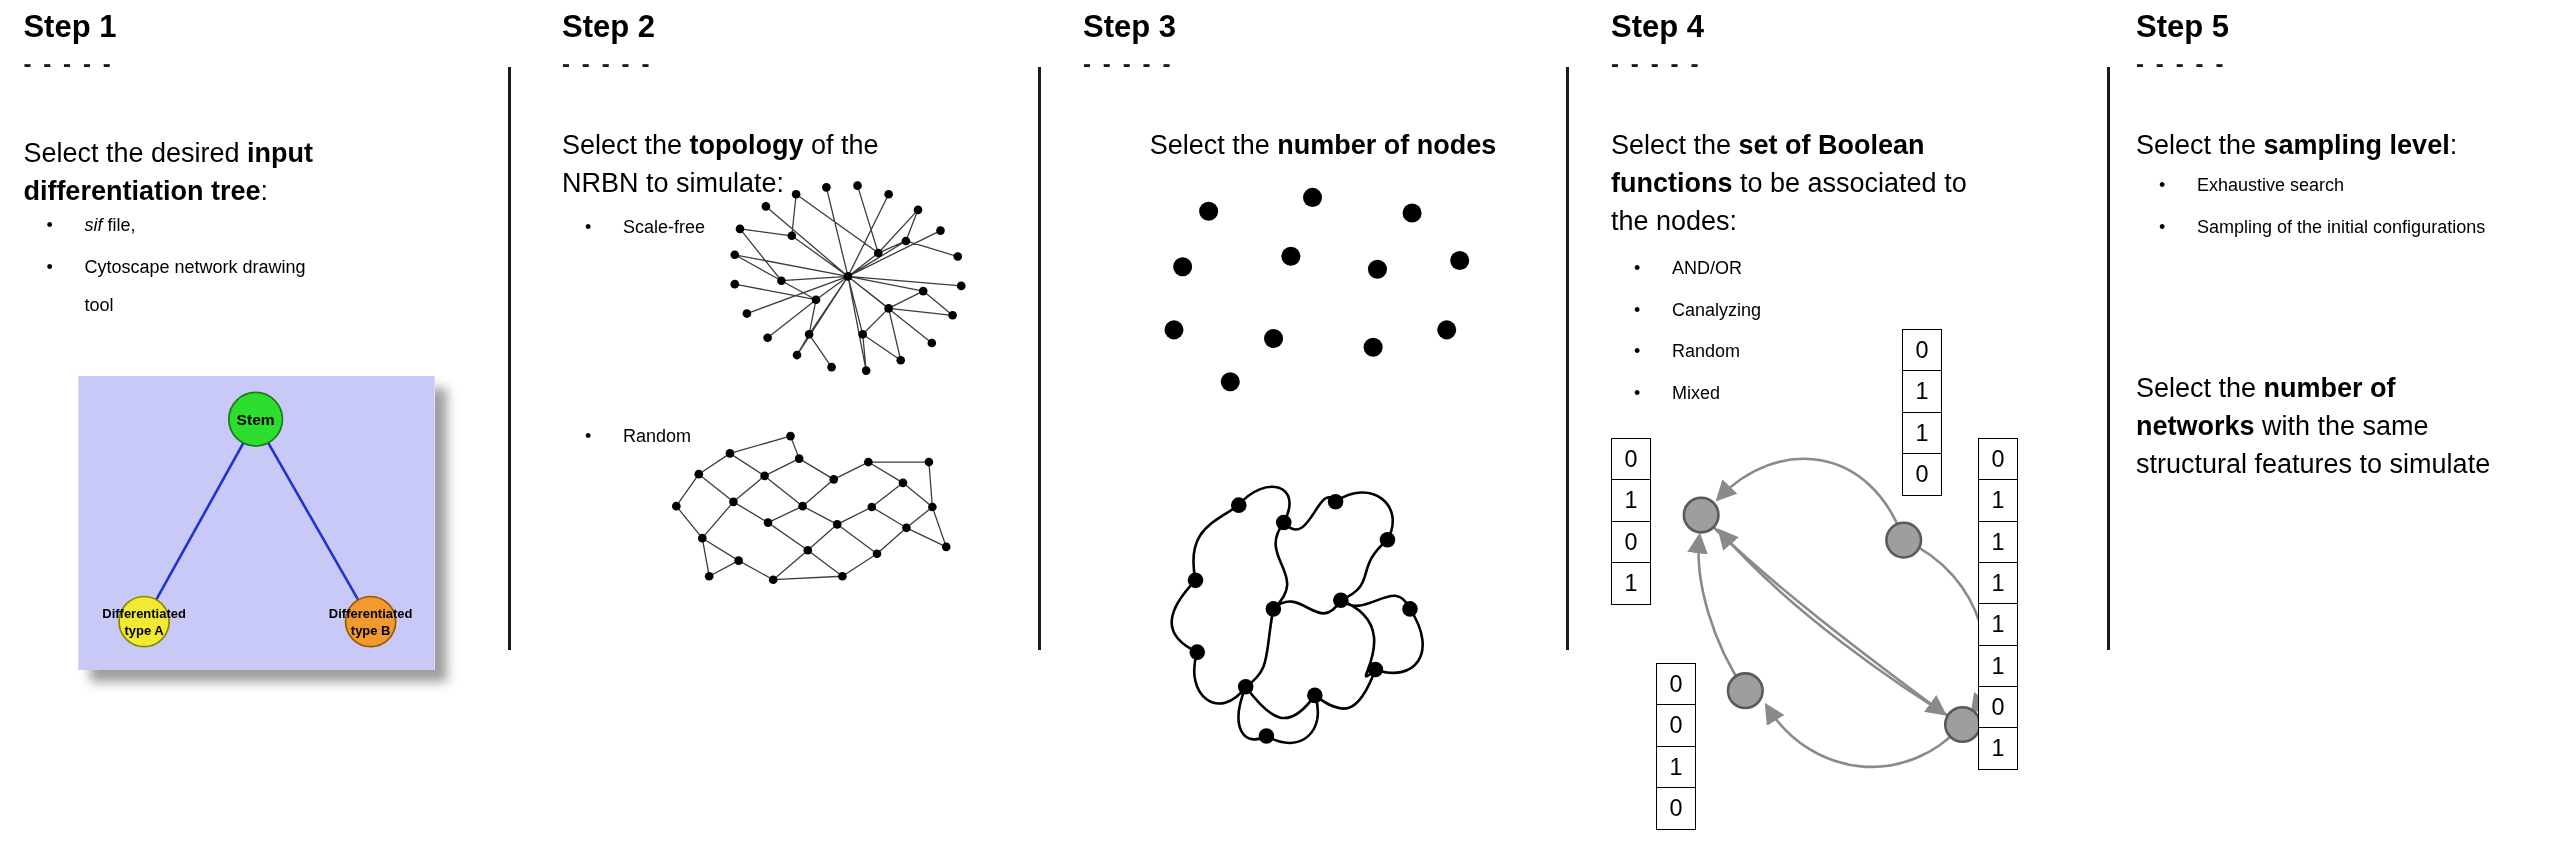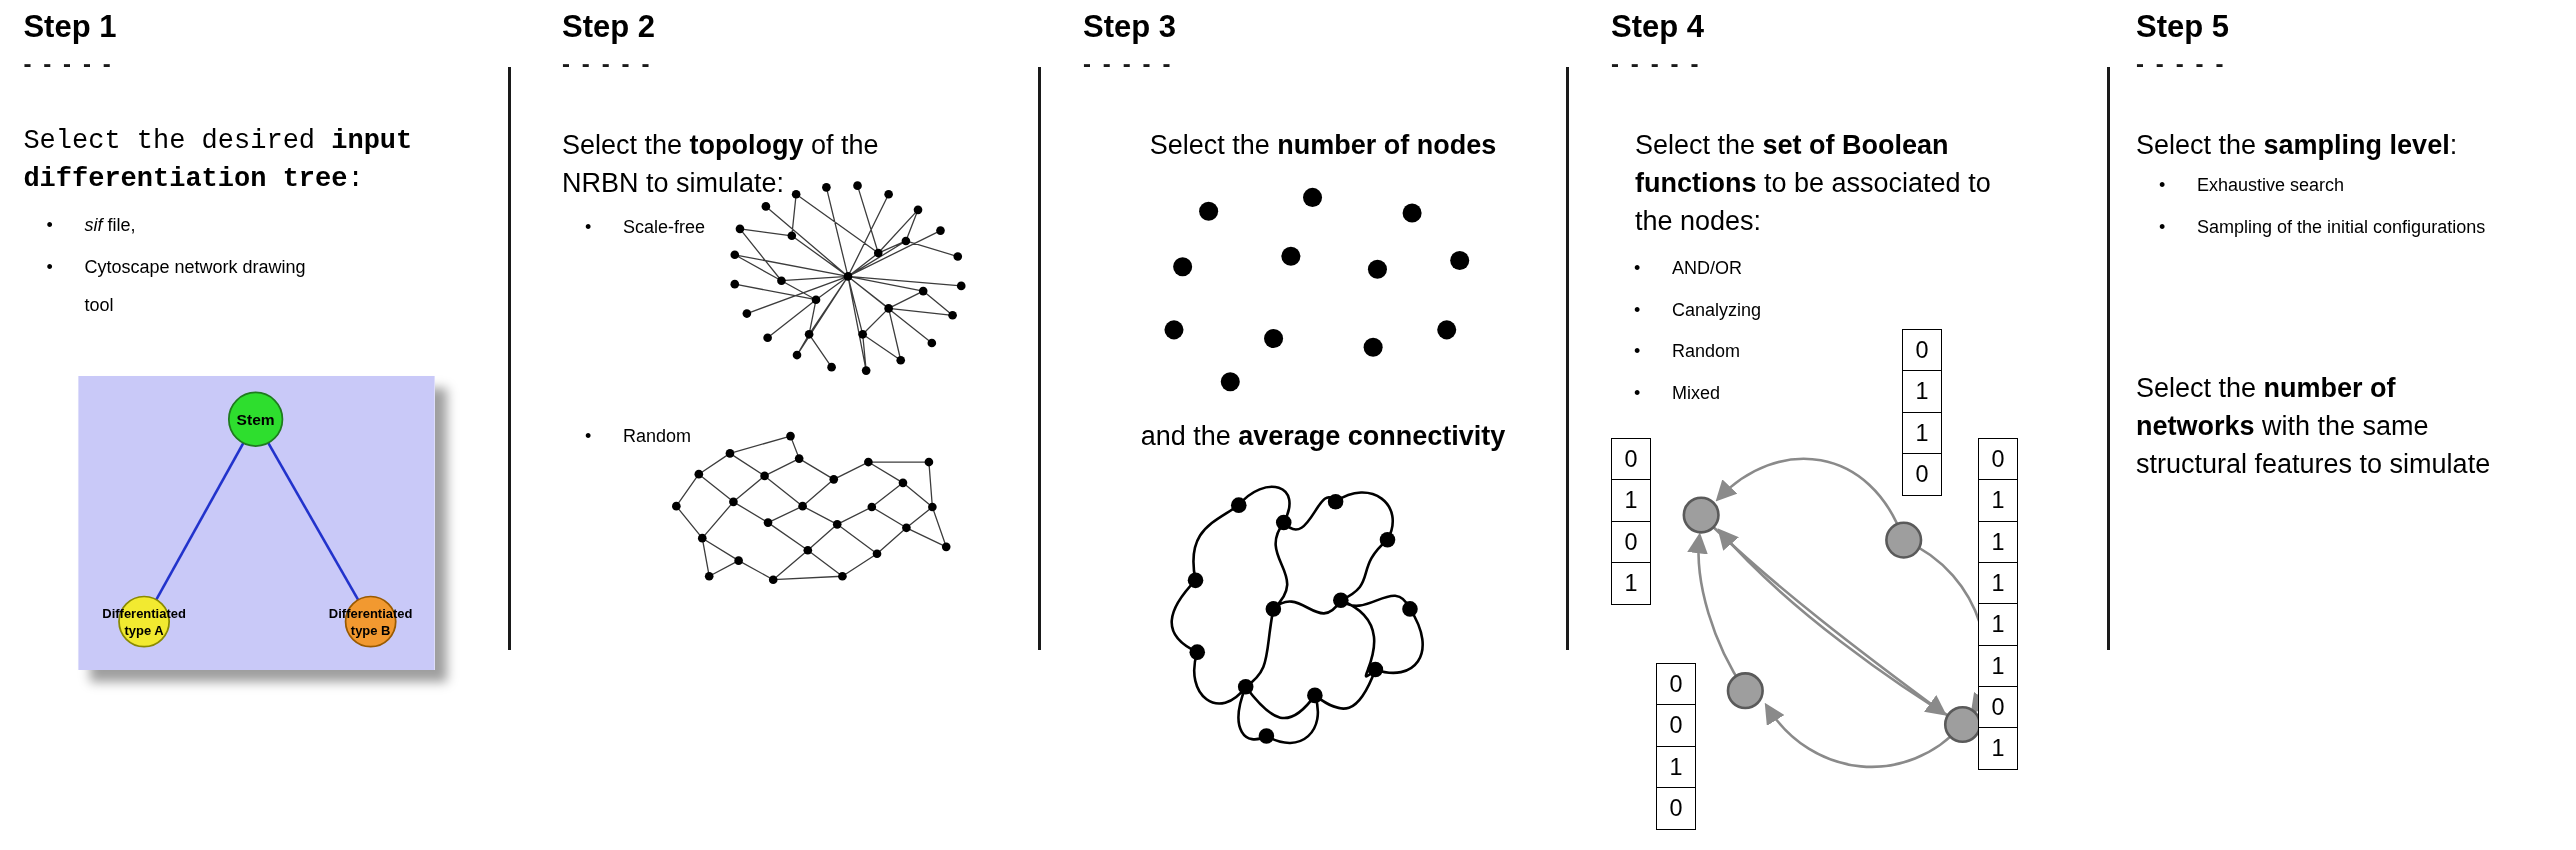--- a/index.html
+++ b/index.html
@@ -31,21 +31,21 @@
 <div class="canvas">
 
   <div class="vdivider" style="left:508px;"></div>
   <div class="vdivider" style="left:1038px;"></div>
   <div class="vdivider" style="left:1566px;"></div>
   <div class="vdivider" style="left:2107px;"></div>
 
   <div class="col" style="left:23.4px; width:476px;">
     <h2 class="step-title" style="top:8.7px;">Step 1</h2>
     <div class="dashes" style="top:50px;">- - - - -</div>
-    <p class="body-text" style="top:122px; width:450px;font-family:Liberation Mono, monospace;"><span>Select the desired </span><b>input differentiation tree</b><span>:</span></p>
+    <p class="body-text" style="top:134px; width:450px;"><span>Select the desired </span><b>input differentiation tree</b><span>:</span></p>
     <ul class="bullets" style="top:206px; width:294px;">
       <li><i>sif</i><span> file,</span></li>
       <li><span>Cytoscape network drawing tool</span></li>
     </ul>
 
     <div class="tree-panel" style="left:55px; top:376px;">
       <svg width="357" height="294" viewBox="0 0 412 340">
         <rect x="0" y="0" width="412" height="340" fill="#c9c9f8"></rect>
         <line x1="205" y1="52" x2="76" y2="284" stroke-width="3" stroke="#2233cc"></line>
         <line x1="205" y1="52" x2="338" y2="284" stroke-width="3" stroke="#2233cc"></line>
@@ -156,21 +156,20 @@
           <circle cx="280" cy="95" r="11"></circle>
         <circle cx="375" cy="85" r="11"></circle>
           <circle cx="45" cy="165" r="11"></circle>
           <circle cx="160" cy="175" r="11"></circle>
         <circle cx="275" cy="185" r="11"></circle>
           <circle cx="360" cy="165" r="11"></circle>
           <circle cx="110" cy="225" r="11"></circle>
       </g>
     </svg>
 
-    <p class="body-text" style="top:417px; width:480px;"><span>and the </span><b>average connectivity</b></p>
 
     <svg class="net-svg" style="left:52px; top:472px;" width="294" height="279" viewBox="0 0 340 322">
       <path fill="none" stroke="#000" stroke-width="3" d="M120,38 C150,2 196,14 172,58 M172,58 C140,100 204,118 160,158 M232,34 C272,6 314,38 292,78 M292,78 C252,112 282,128 238,148 M318,158 C300,118 268,172 238,148 M318,158 C352,210 322,244 278,228 M278,228 C258,282 240,282 208,258 M208,258 C178,300 158,288 128,248 M128,248 C98,290 56,258 72,208 M72,208 C28,188 38,158 70,125 M70,125 C58,66 92,58 120,38 M160,158 C192,128 212,190 238,148 M160,158 C150,210 158,228 128,248 M172,58 C202,92 212,8 232,34 M238,148 C320,180 240,262 278,228 M128,248 C108,298 128,318 152,305 M152,305 C192,328 222,298 208,258"></path>
       <g fill="#000">
         <circle cx="70" cy="125" r="9"></circle>
           <circle cx="120" cy="38" r="9"></circle>
           <circle cx="172" cy="58" r="9"></circle>
           <circle cx="232" cy="34" r="9"></circle>
         <circle cx="292" cy="78" r="9"></circle>
           <circle cx="318" cy="158" r="9"></circle>
@@ -181,21 +180,21 @@
           <circle cx="160" cy="158" r="9"></circle>
           <circle cx="238" cy="148" r="9"></circle>
         <circle cx="152" cy="305" r="9"></circle>
       </g>
     </svg>
   </div>
 
   <div class="col" style="left:1611px; width:485px;">
     <h2 class="step-title" style="top:8.7px;">Step 4</h2>
     <div class="dashes" style="top:50px;">- - - - -</div>
-    <p class="body-text" style="top:126px; width:398px;margin-left:24px;"><span>Select the </span><b>set of Boolean functions</b><span> to be associated to the nodes:</span></p>
+    <p class="body-text" style="top:126px; width:398px;"><span>Select the </span><b>set of Boolean functions</b><span> to be associated to the nodes:</span></p>
     <ul class="bullets" style="top:249px; width:286px;">
       <li><span>AND/OR</span></li>
       <li><span>Canalyzing</span></li>
       <li><span>Random</span></li>
       <li><span>Mixed</span></li>
     </ul>
 
     <div class="bool-graphic" style="left:0px; top:322px; width:485px; height:528px;">
       <svg class="bool-svg" width="485" height="528" viewBox="0 0 560 610">
         <defs>

